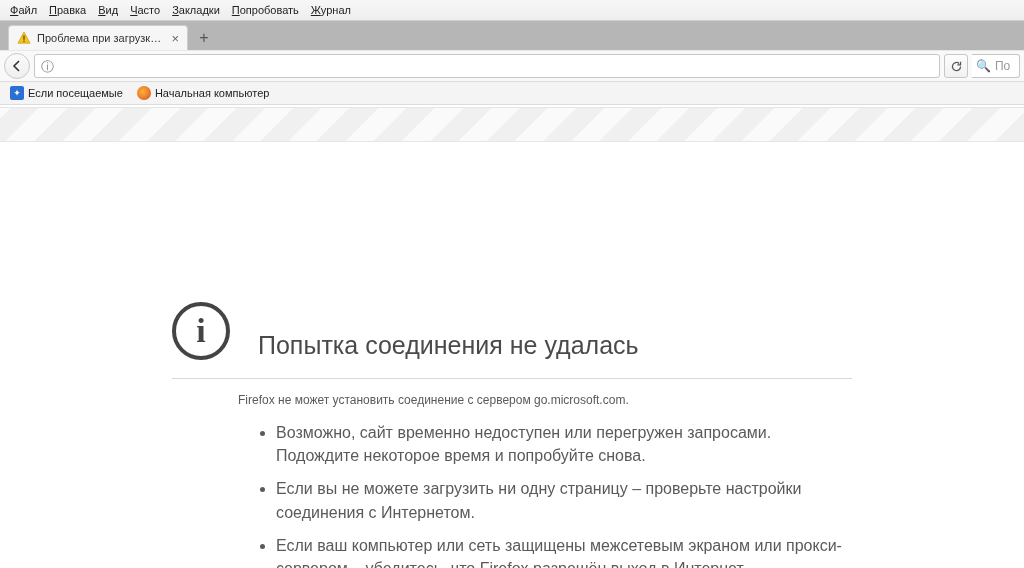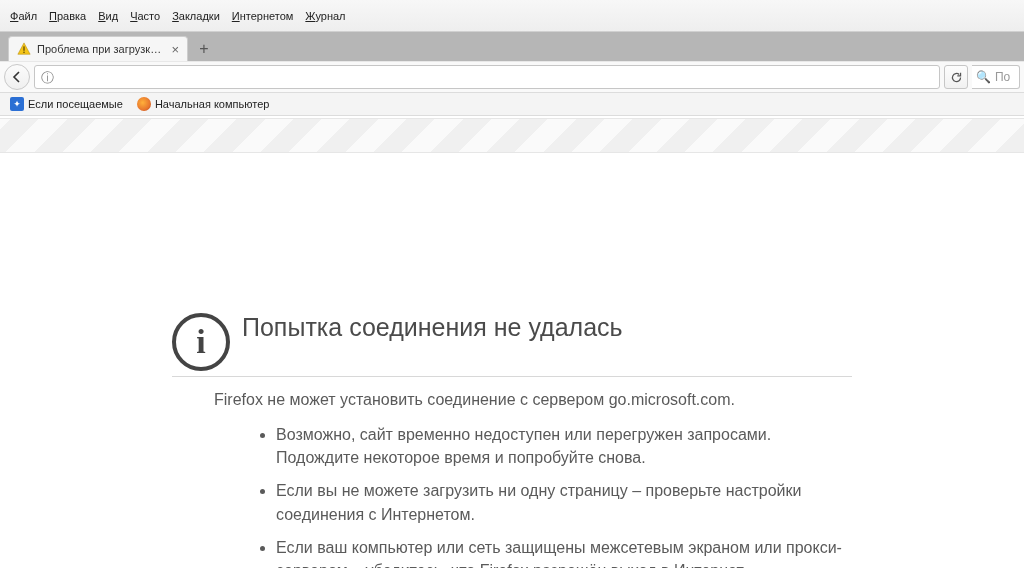--- a/index.html
+++ b/index.html
@@ -7,21 +7,21 @@
     font-family: "Segoe UI", Tahoma, Arial, sans-serif;
     font-size: 12px;
     background: #fff;
     width: 1024px;
     height: 568px;
     overflow: hidden;
   }
 
   
   .menubar {
-    height: 32px;
+    height: 21px;
     background: linear-gradient(#f7f7f7,#eeeeee);
     display: flex;
     align-items: center;
     padding: 0 4px;
     font-size: 11px;
     color: #222;
     border-bottom: 1px solid #d0d0d0;
   }
   .menubar .menu-item {
     padding: 2px 6px;
@@ -161,24 +161,24 @@
   }
 
   .error-page {
     max-width: 720px;
     margin: 160px auto 0;
     padding: 0 20px 40px 20px;
     color:#4a4a4a;
   }
   .err-header {
     display:flex;
-    align-items:flex-start;
-    gap: 12px;
+    align-items:flex-end;
+    gap: 28px;
     border-bottom: 1px solid #d8d8d8;
-    padding-bottom: 5px;
+    padding-bottom: 18px;
   }
   .err-icon {
     width:58px; height:58px;
     border: 4px solid #444;
     border-radius:50%;
     display:flex; align-items:center; justify-content:center;
     flex-shrink:0;
   }
   .err-icon::before {
     content:"i";
@@ -187,22 +187,22 @@
     font-weight: bold;
     color:#444;
   }
   .err-title {
     font-size: 25px;
     font-weight: 300;
     color:#4a4a4a;
   }
   .err-short {
     margin-top: 14px;
-    margin-left: 42px;
-    font-size: 16px;
+    margin-left: 66px;
+    font-size: 12px;
     color:#5a5a5a;
   }
   .err-list {
     margin-top: 14px;
     margin-left: 86px;
     font-size: 16px;
     color:#5a5a5a;
     list-style: disc;
     padding-left: 18px;
   }
@@ -221,21 +221,21 @@
 </style>
 </head>
 <body>
 
 <div class="menubar">
   <div class="menu-item">Файл</div>
   <div class="menu-item">Правка</div>
   <div class="menu-item">Вид</div>
   <div class="menu-item">Часто</div>
   <div class="menu-item">Закладки</div>
-  <div class="menu-item">Интернетом</div>
+  <div class="menu-item">Попробовать</div>
   <div class="menu-item">Журнал</div>
 </div>
 
 <div class="tabstrip">
   <div class="tab">
     <span class="tab-icon">
       <svg viewBox="0 0 16 16">
           <path fill="#f5c518" stroke="#b58900" stroke-width="0.6" d="M8 1 L15 14 H1 Z"></path>
           <rect x="7.3" y="5" width="1.4" height="5" fill="#5a4300"></rect>
           <rect x="7.3" y="11" width="1.4" height="1.6" fill="#5a4300"></rect>

